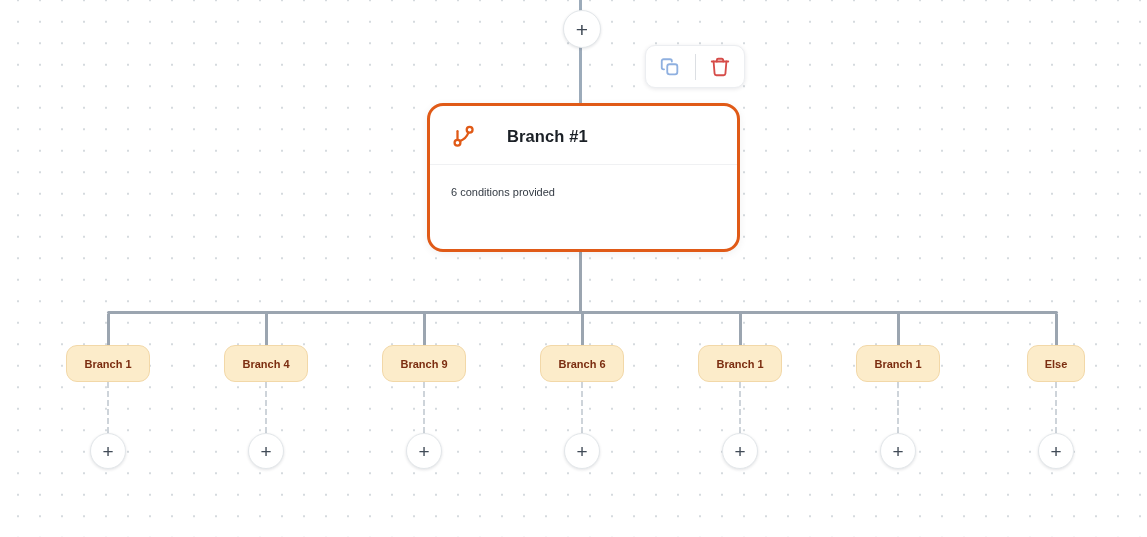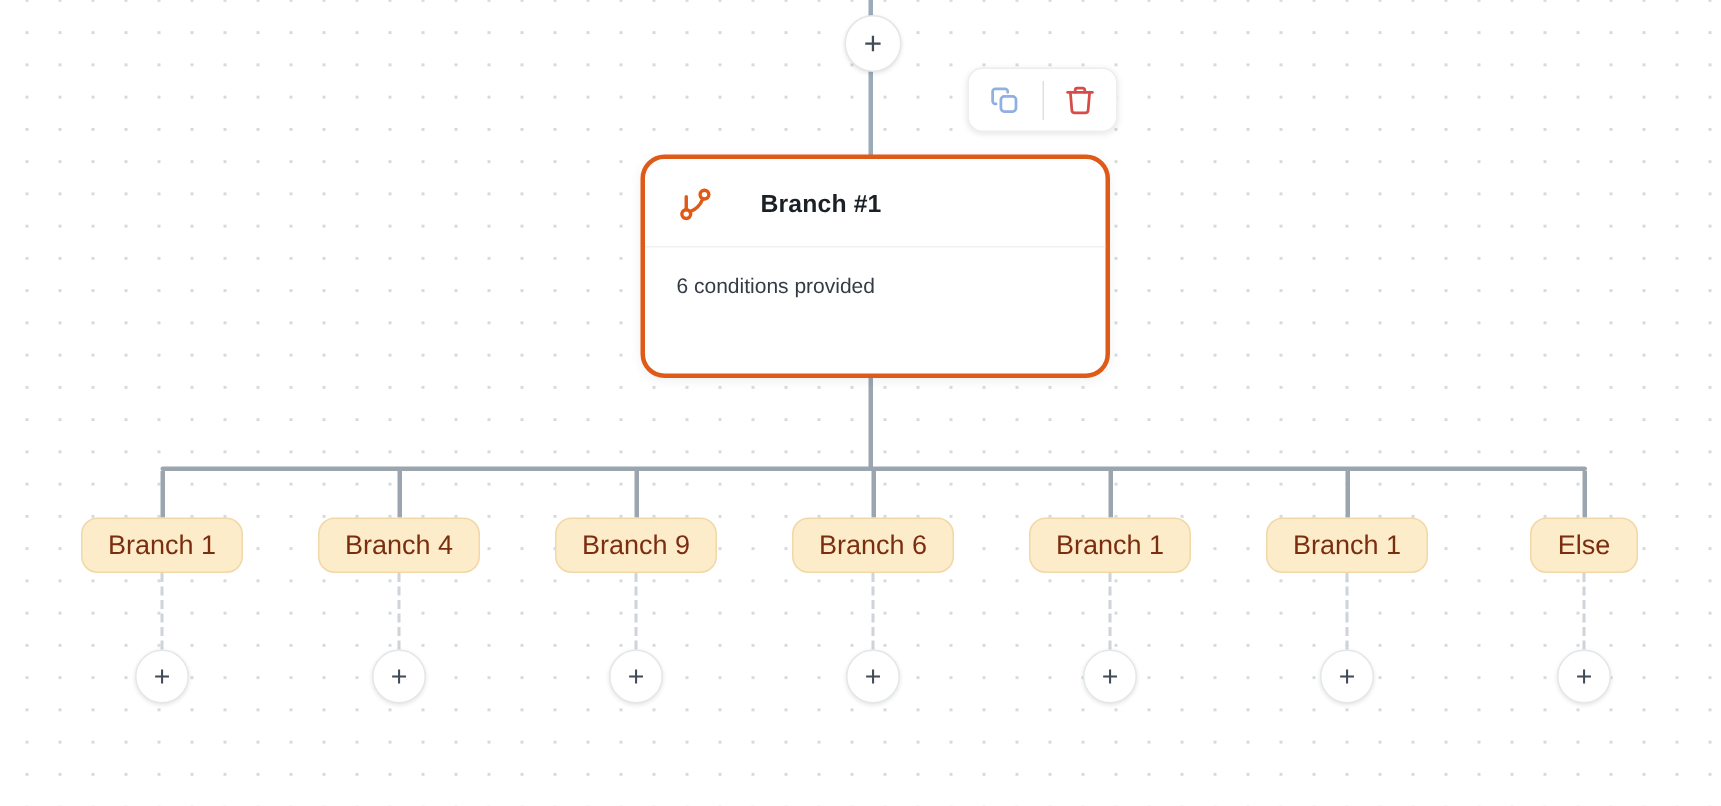--- a/index.html
+++ b/index.html
@@ -67,21 +67,21 @@
   }
   .node-header {
     display: flex; align-items: center; gap: 30px;
     padding: 17px 21px 15px 21px;
   }
   .node-title {
     font-size: 16.5px; font-weight: 700; color: #1b2026; letter-spacing: 0.1px;
   }
   .node-divider { height: 1px; background: #f0f1f3; }
   .node-body { padding: 17px 21px; }
-  .node-subtitle { font-size: 14px; font-weight: 400; color: #343b44; }
+  .node-subtitle { font-size: 11px; font-weight: 400; color: #343b44; }
 
   
   .branch-row {
     position: absolute; left: 58px; top: 314px;
     width: 1048px;
     display: flex; justify-content: space-between;
   }
   .branch-col {
     width: 100px;
     display: flex; flex-direction: column; align-items: center;
@@ -90,21 +90,21 @@
   .chip {
     height: 37px;
     display: flex; align-items: center; justify-content: center;
     padding: 0 17px;
     background: #fcecca;
     border: 1px solid #f2d8a8;
     border-radius: 11px;
     cursor: pointer;
     white-space: nowrap;
   }
-  .chip-label { font-size: 18px; font-weight: 400; color: #7b2d10; }
+  .chip-label { font-size: 11px; font-weight: 700; color: #7b2d10; }
   .dash { width: 0; height: 51px; border-left: 2px dashed #ced4da; }
 
   svg { display: block; }
 </style>
 </head>
 <body>
 
 <div class="canvas">
 
   <div class="line line-top"></div>

